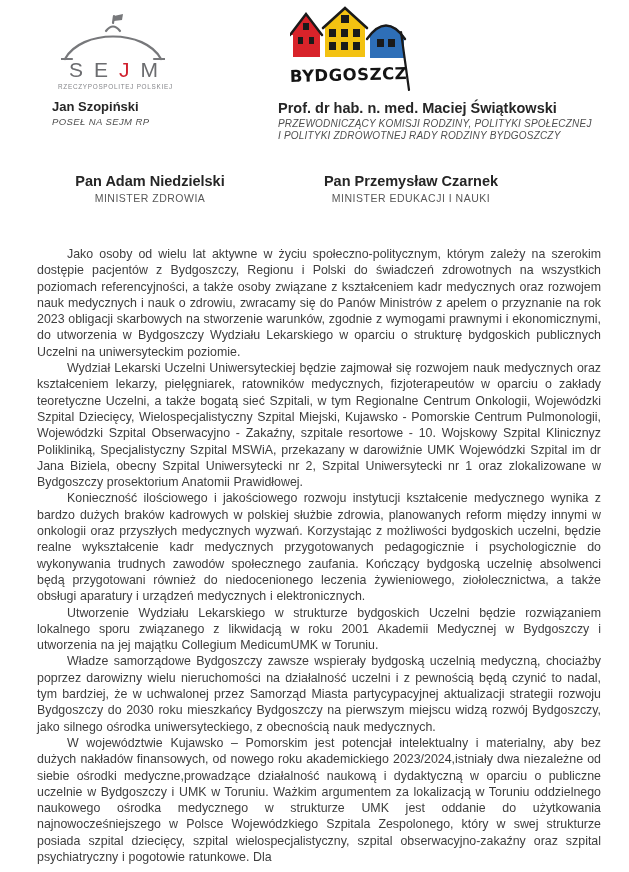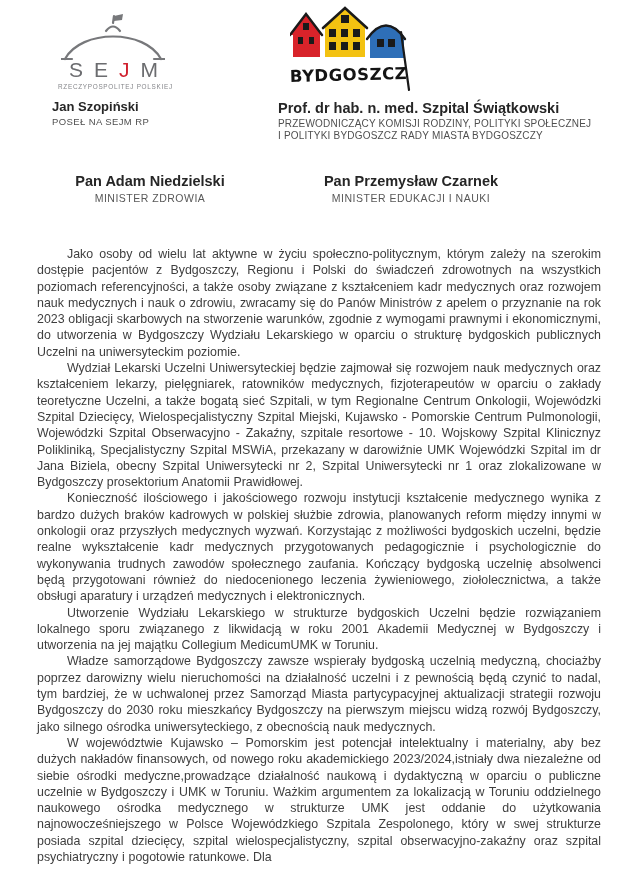--- a/index.html
+++ b/index.html
@@ -41,20 +41,21 @@
     font-weight: bold;
     color: #262626;
     white-space: nowrap;
   }
   .sender-role {
     margin-top: 2px;
     font-size: 9.5px;
     letter-spacing: 0.4px;
     color: #4f4f4f;
     white-space: nowrap;
+    font-style: italic;
   }
 
   
   .sender-right { position: absolute; left: 278px; top: 6px; width: 330px; }
   .byd-logo { margin-left: 12px; }
   .sender-right .sender-name { margin-top: 2px; font-size: 14.5px; }
   .sender-right .sender-role { font-size: 10px; margin-top: 2px; letter-spacing: 0.2px; }
   .sender-right .sender-role + .sender-role { margin-top: 1px; }
 
   
@@ -137,23 +138,23 @@
         <path d="M80,52 L80,30 Q97,8 114,30 L114,52 Z" fill="#2e6fb8"></path>
         <path d="M77,33 Q96,6 115,33" fill="none" stroke="#1a1a1a" stroke-width="2.4" stroke-linecap="round"></path>
         <rect x="87" y="33" width="7" height="8" fill="#1a1a1a"></rect>
         <rect x="98" y="33" width="7" height="8" fill="#1a1a1a"></rect>
 
         <path d="M111,26 L119,84" fill="none" stroke="#1a1a1a" stroke-width="2.2" stroke-linecap="round"></path>
 
         <text x="0" y="76" font-family="DejaVu Sans, sans-serif" font-size="16.5" font-weight="bold" letter-spacing="0.5" fill="#141414" transform="rotate(-1.5 0 76)">BYDGOSZCZ</text>
       </svg>
     </div>
-    <div class="sender-name">Prof. dr hab. n. med. Szpital Świątkowski</div>
+    <div class="sender-name">Prof. dr hab. n. med. Maciej Świątkowski</div>
     <div class="sender-role">PRZEWODNICZĄCY KOMISJI RODZINY, POLITYKI SPOŁECZNEJ</div>
-    <div class="sender-role">I POLITYKI BYDGOSZCZ RADY MIASTA BYDGOSZCZY</div>
+    <div class="sender-role">I POLITYKI ZDROWOTNEJ RADY RODZINY BYDGOSZCZY</div>
   </div>
 
   <div class="addressee-row">
     <div class="addressee addressee-right">
       <div class="addressee-name">Pan Przemysław Czarnek</div>
       <div class="addressee-title">MINISTER EDUKACJI I NAUKI</div>
     </div>
     <div class="addressee addressee-left">
       <div class="addressee-name">Pan Adam Niedzielski</div>
       <div class="addressee-title">MINISTER ZDROWIA</div>

